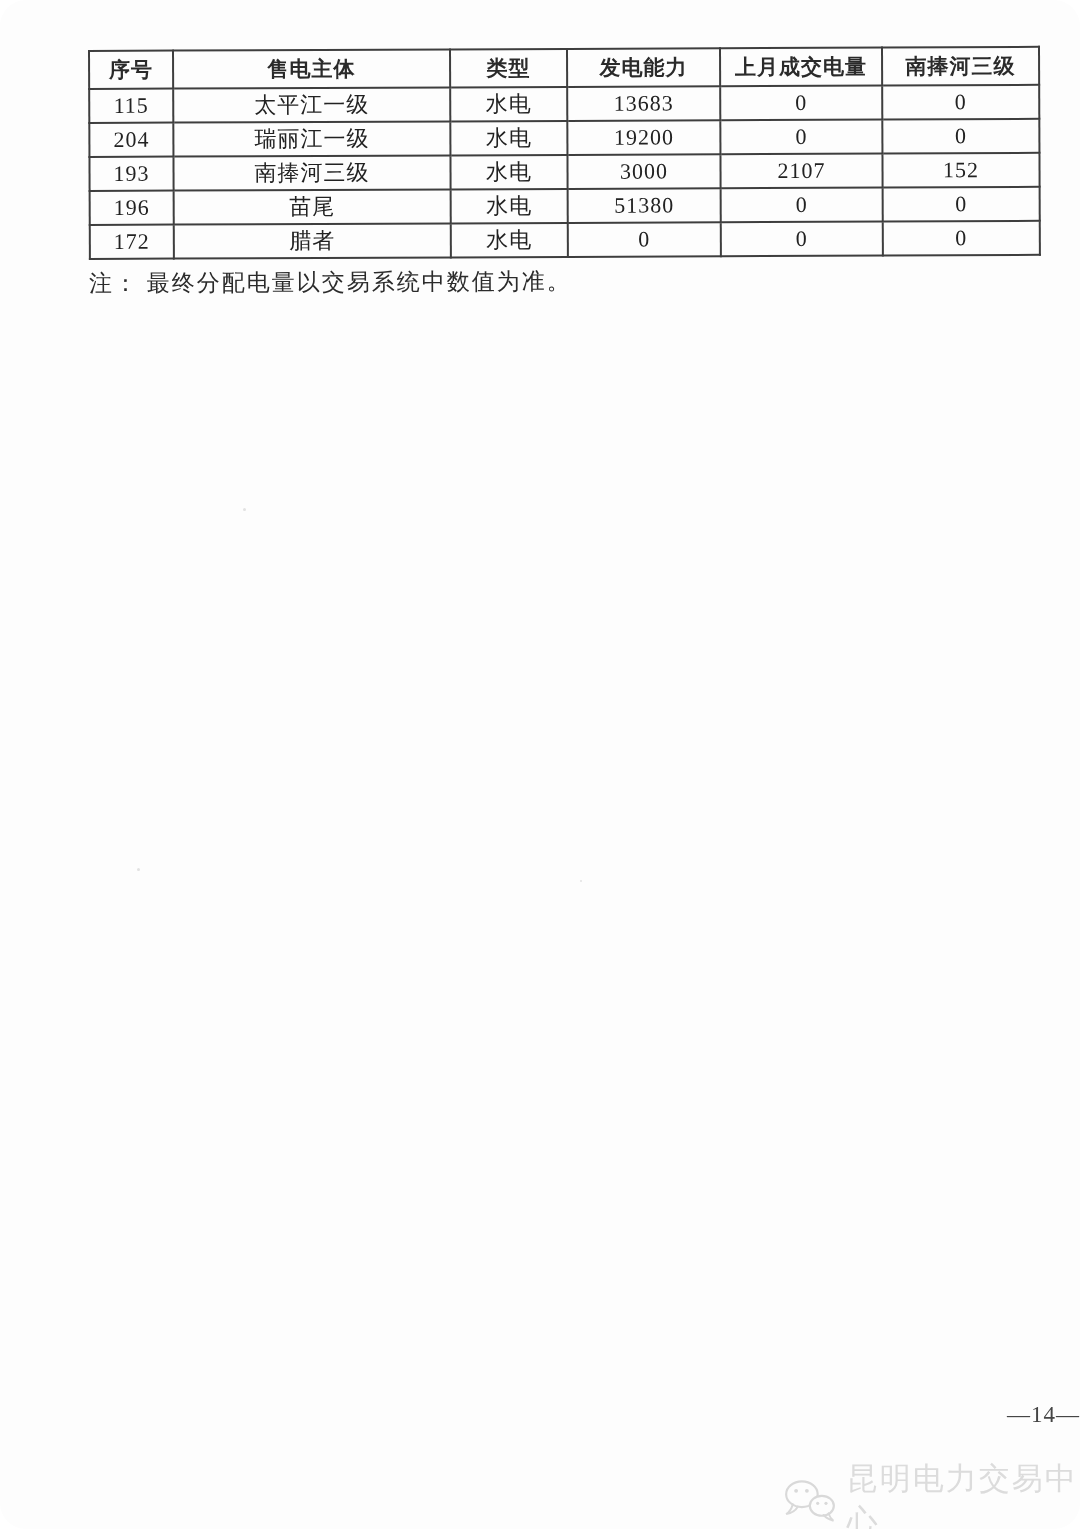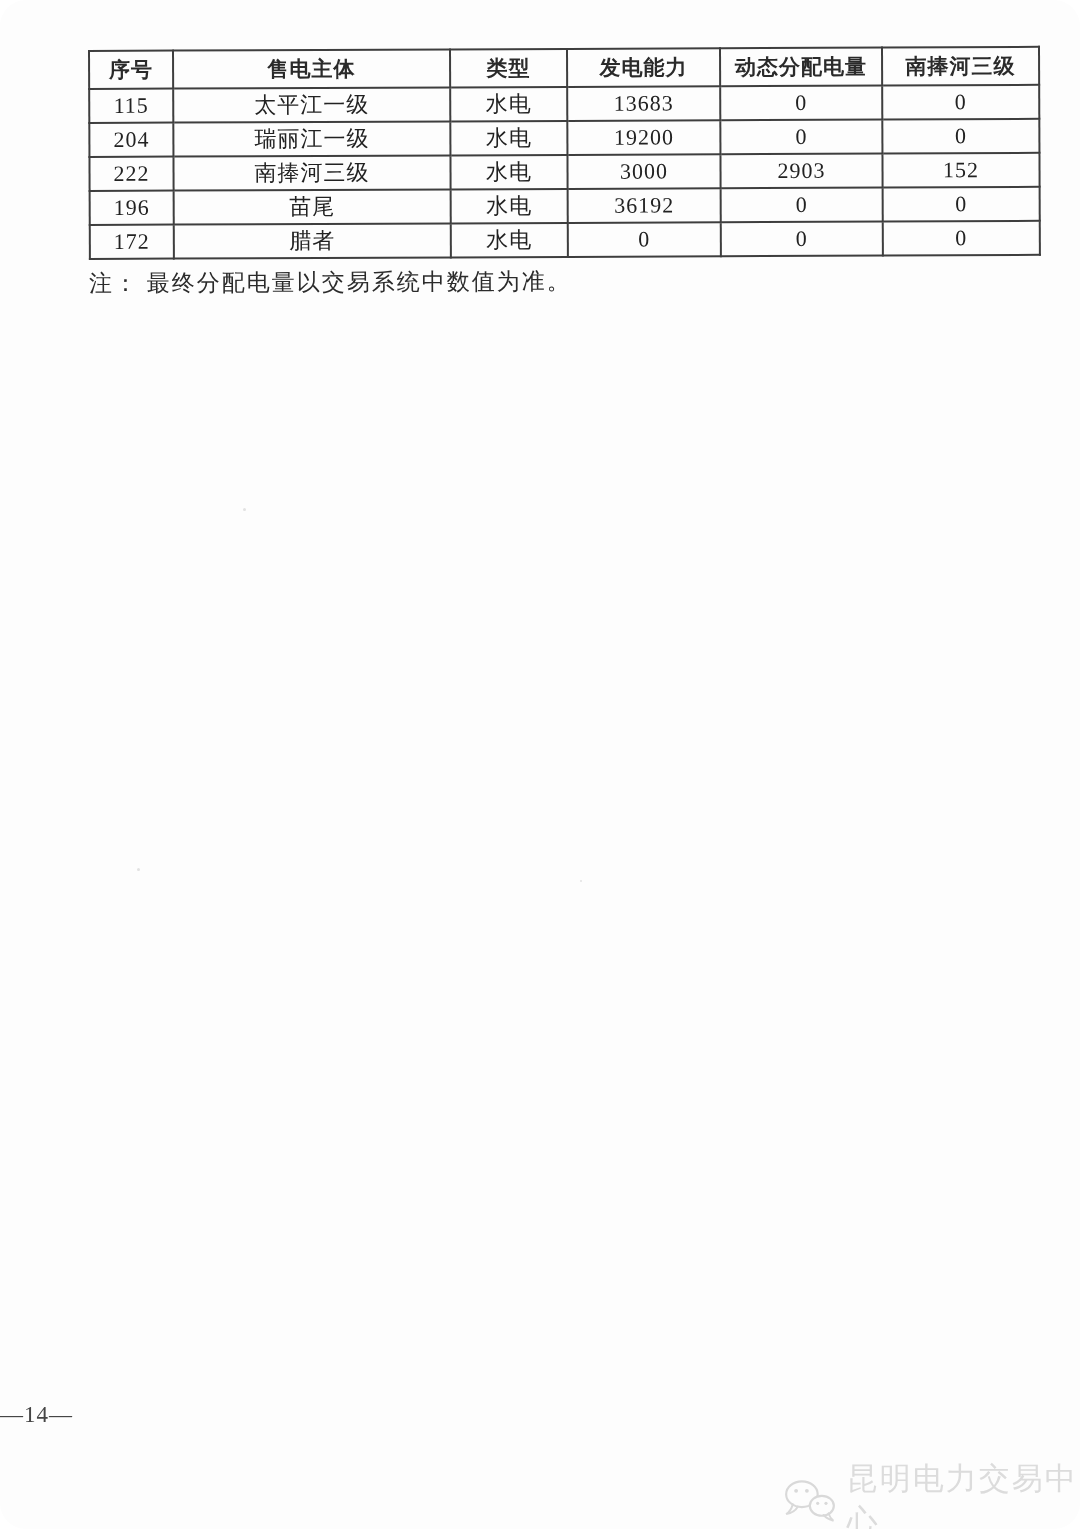--- a/index.html
+++ b/index.html
@@ -59,21 +59,21 @@
     margin-top: 8px;
     font-size: 23px;
     letter-spacing: 2px;
     color: #2b2b2b;
   }
   .page-number {
     position: absolute;
     top: 1402px;
     left: 0;
     width: 100%;
-    text-align: left;
+    text-align: right;
     font-size: 23px;
     letter-spacing: 1px;
     color: #454545;
   }
   .watermark {
     position: absolute;
     top: 1458px;
     left: 782px;
     display: flex;
     align-items: center;
@@ -113,21 +113,21 @@
           <col style="width: 153px;">
           <col style="width: 162px;">
           <col style="width: 157px;">
         </colgroup>
       <thead>
         <tr id="thead-row">
             <th>序号</th>
             <th>售电主体</th>
             <th>类型</th>
             <th>发电能力</th>
-            <th>动态分配电量</th>
+            <th>上月成交电量</th>
             <th>南捧河三级</th>
           </tr>
       </thead>
       <tbody id="table-body">
           <tr>
             <td class="num">115</td>
             <td class="cjk">太平江一级</td>
             <td class="cjk">水电</td>
             <td class="num">13683</td>
             <td class="num">0</td>
@@ -135,32 +135,32 @@
           </tr>
           <tr>
             <td class="num">204</td>
             <td class="cjk">瑞丽江一级</td>
             <td class="cjk">水电</td>
             <td class="num">19200</td>
             <td class="num">0</td>
             <td class="num">0</td>
           </tr>
           <tr>
-            <td class="num">222</td>
+            <td class="num">193</td>
             <td class="cjk">南捧河三级</td>
             <td class="cjk">水电</td>
             <td class="num">3000</td>
-            <td class="num">2903</td>
+            <td class="num">2107</td>
             <td class="num">152</td>
           </tr>
           <tr>
             <td class="num">196</td>
             <td class="cjk">苗尾</td>
             <td class="cjk">水电</td>
-            <td class="num">36192</td>
+            <td class="num">51380</td>
             <td class="num">0</td>
             <td class="num">0</td>
           </tr>
           <tr>
             <td class="num">172</td>
             <td class="cjk">腊者</td>
             <td class="cjk">水电</td>
             <td class="num">0</td>
             <td class="num">0</td>
             <td class="num">0</td>

